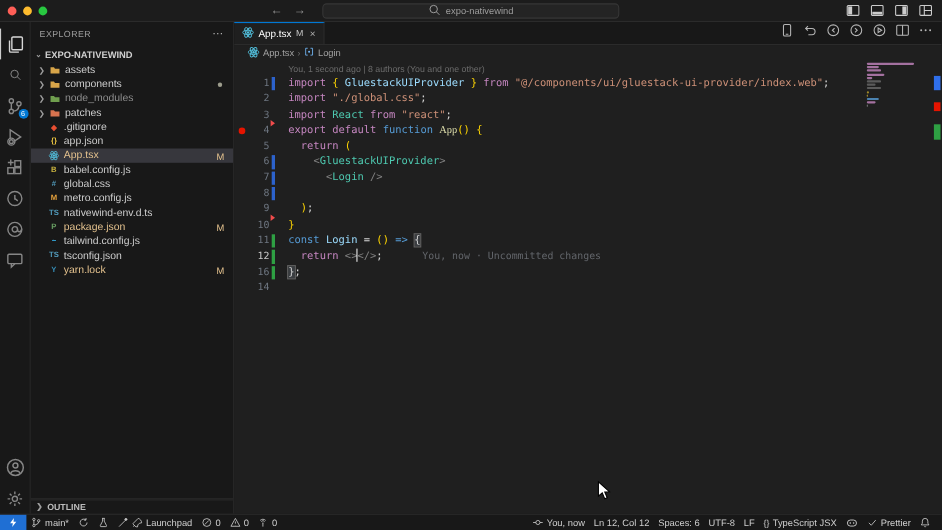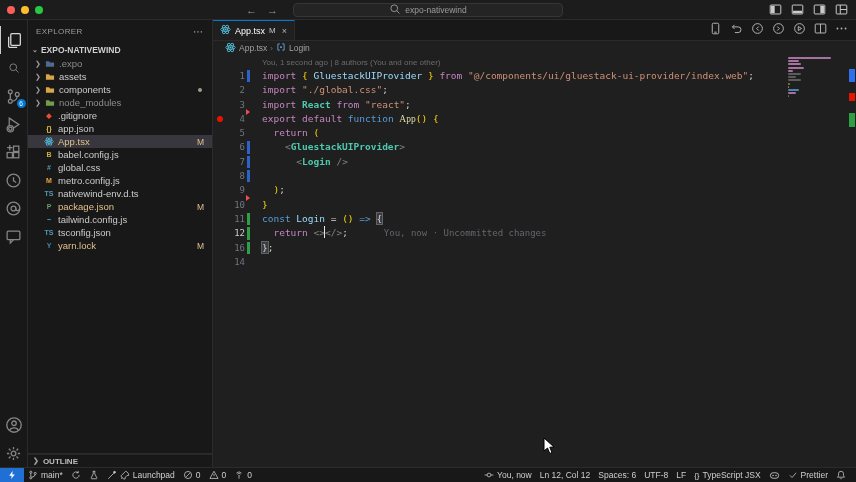--- a/index.html
+++ b/index.html
@@ -83,21 +83,21 @@
   .cline.active .cl-num { color:#cccccc; }
   .cl-git { width:7px; flex:0 0 7px; position:relative; }
   .cl-git .bar { position:absolute; left:2px; top:1px; bottom:1px; width:2.5px; }
   .bar.mod { background:#2f6feb; opacity:.85; }
   .bar.add { background:#2ea043; }
   .tri { position:absolute; left:1px; width:0; height:0; border-left:4px solid #f14c4c;
     border-top:3px solid transparent; border-bottom:3px solid transparent; }
   .tri.top { top:-3px; } .tri.bot { bottom:-3px; }
   .cl-text { padding-left:10px; }
   .tk-kw { color:#c586c0; } .tk-kw2 { color:#569cd6; } .tk-id { color:#9cdcfe; }
-  .tk-type { color:#4ec9b0;font-weight:bold; } .tk-fn { color:#dcdcaa;font-family:Liberation Serif, serif; } .tk-str { color:#ce9178; }
+  .tk-type { color:#4ec9b0; } .tk-fn { color:#dcdcaa;font-family:Liberation Serif, serif; } .tk-str { color:#ce9178; }
   .tk-gold { color:#ffd602; } .tk-fg { color:#d4d4d4; } .tk-tagp { color:#808080; }
   .tk-box { outline:1px solid #626262; background:#3a3d41; }
   .cursor { display:inline-block; width:1px; background:#e8e8e8; height:12px;
     vertical-align:text-bottom; margin:0 -0.5px; }
   .ghost { color:#63666b; margin-left:36px; font-size:9px; }
 
   
   .minimap { position:absolute; top:2px; right:24px; width:44px; }
   .mm-line { height:2px; margin-bottom:1.2px; border-radius:1px; opacity:.8; }
   .ruler { position:absolute; top:0; right:0; width:8px; bottom:0; }
@@ -242,29 +242,20 @@
     <div class="sidebar">
       <div class="sb-title">
         <span>EXPLORER</span>
         <span class="more">⋯</span>
       </div>
       <div class="sb-project">
         <span class="arrow" style="font-size:7px;color:#9d9d9d">⌄</span>
         <span>EXPO-NATIVEWIND</span>
       </div>
       <div class="filelist" id="filelist">
-          <div class="frow hasarrow dim">
-            <span class="arrow">❯</span>
-            <span class="ficon" style="color:#4f6b8f">
-              <svg width="10" height="10" viewBox="0 0 16 16" fill="none" stroke="currentColor" stroke-width="1.2">
-                <path d="M1.5 3.5 h5 l1.5 2 h6.5 v7 h-13 Z" fill="currentColor" stroke="none"></path>
-              </svg>
-            </span>
-            <span class="fname">.expo</span>
-          </div>
           <div class="frow hasarrow">
             <span class="arrow">❯</span>
             <span class="ficon" style="color:#d8a549">
               <svg width="10" height="10" viewBox="0 0 16 16" fill="none" stroke="currentColor" stroke-width="1.2">
                 <path d="M1.5 3.5 h5 l1.5 2 h6.5 v7 h-13 Z" fill="currentColor" stroke="none"></path>
               </svg>
             </span>
             <span class="fname">assets</span>
           </div>
           <div class="frow hasarrow">
@@ -278,20 +269,29 @@
             <span class="dot"></span>
           </div>
           <div class="frow hasarrow dim">
             <span class="arrow">❯</span>
             <span class="ficon" style="color:#6f9e4e">
               <svg width="10" height="10" viewBox="0 0 16 16" fill="none" stroke="currentColor" stroke-width="1.2">
                 <path d="M1.5 3.5 h5 l1.5 2 h6.5 v7 h-13 Z" fill="currentColor" stroke="none"></path>
               </svg>
             </span>
             <span class="fname">node_modules</span>
+          </div>
+          <div class="frow hasarrow">
+            <span class="arrow">❯</span>
+            <span class="ficon" style="color:#d8734f">
+              <svg width="10" height="10" viewBox="0 0 16 16" fill="none" stroke="currentColor" stroke-width="1.2">
+                <path d="M1.5 3.5 h5 l1.5 2 h6.5 v7 h-13 Z" fill="currentColor" stroke="none"></path>
+              </svg>
+            </span>
+            <span class="fname">patches</span>
           </div>
           <div class="frow">
             <span class="ficon" style="color:#e84e31">◆</span>
             <span class="fname">.gitignore</span>
           </div>
           <div class="frow">
             <span class="ficon" style="color:#e8c341">{}</span>
             <span class="fname">app.json</span>
           </div>
           <div class="frow sel modified">

